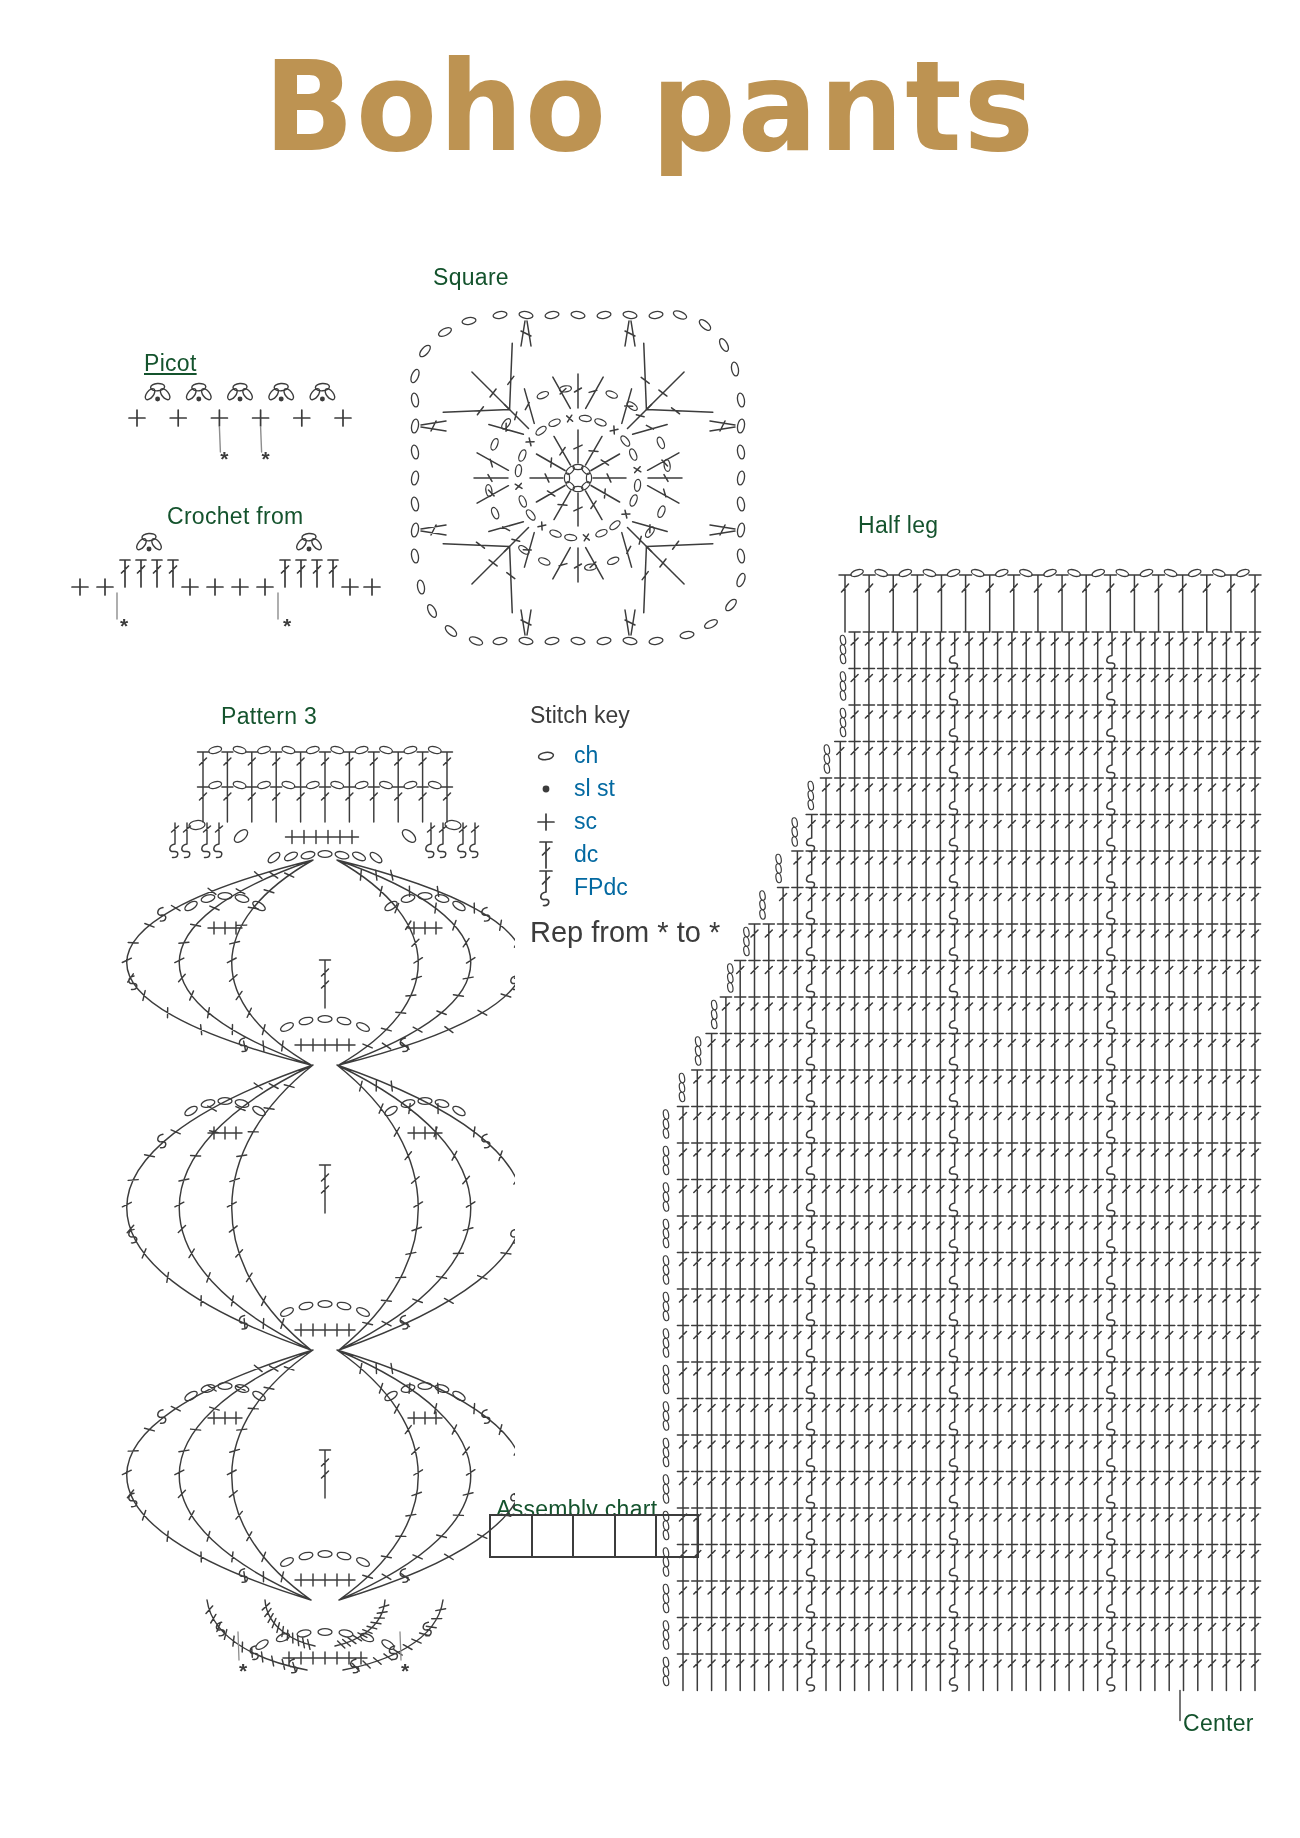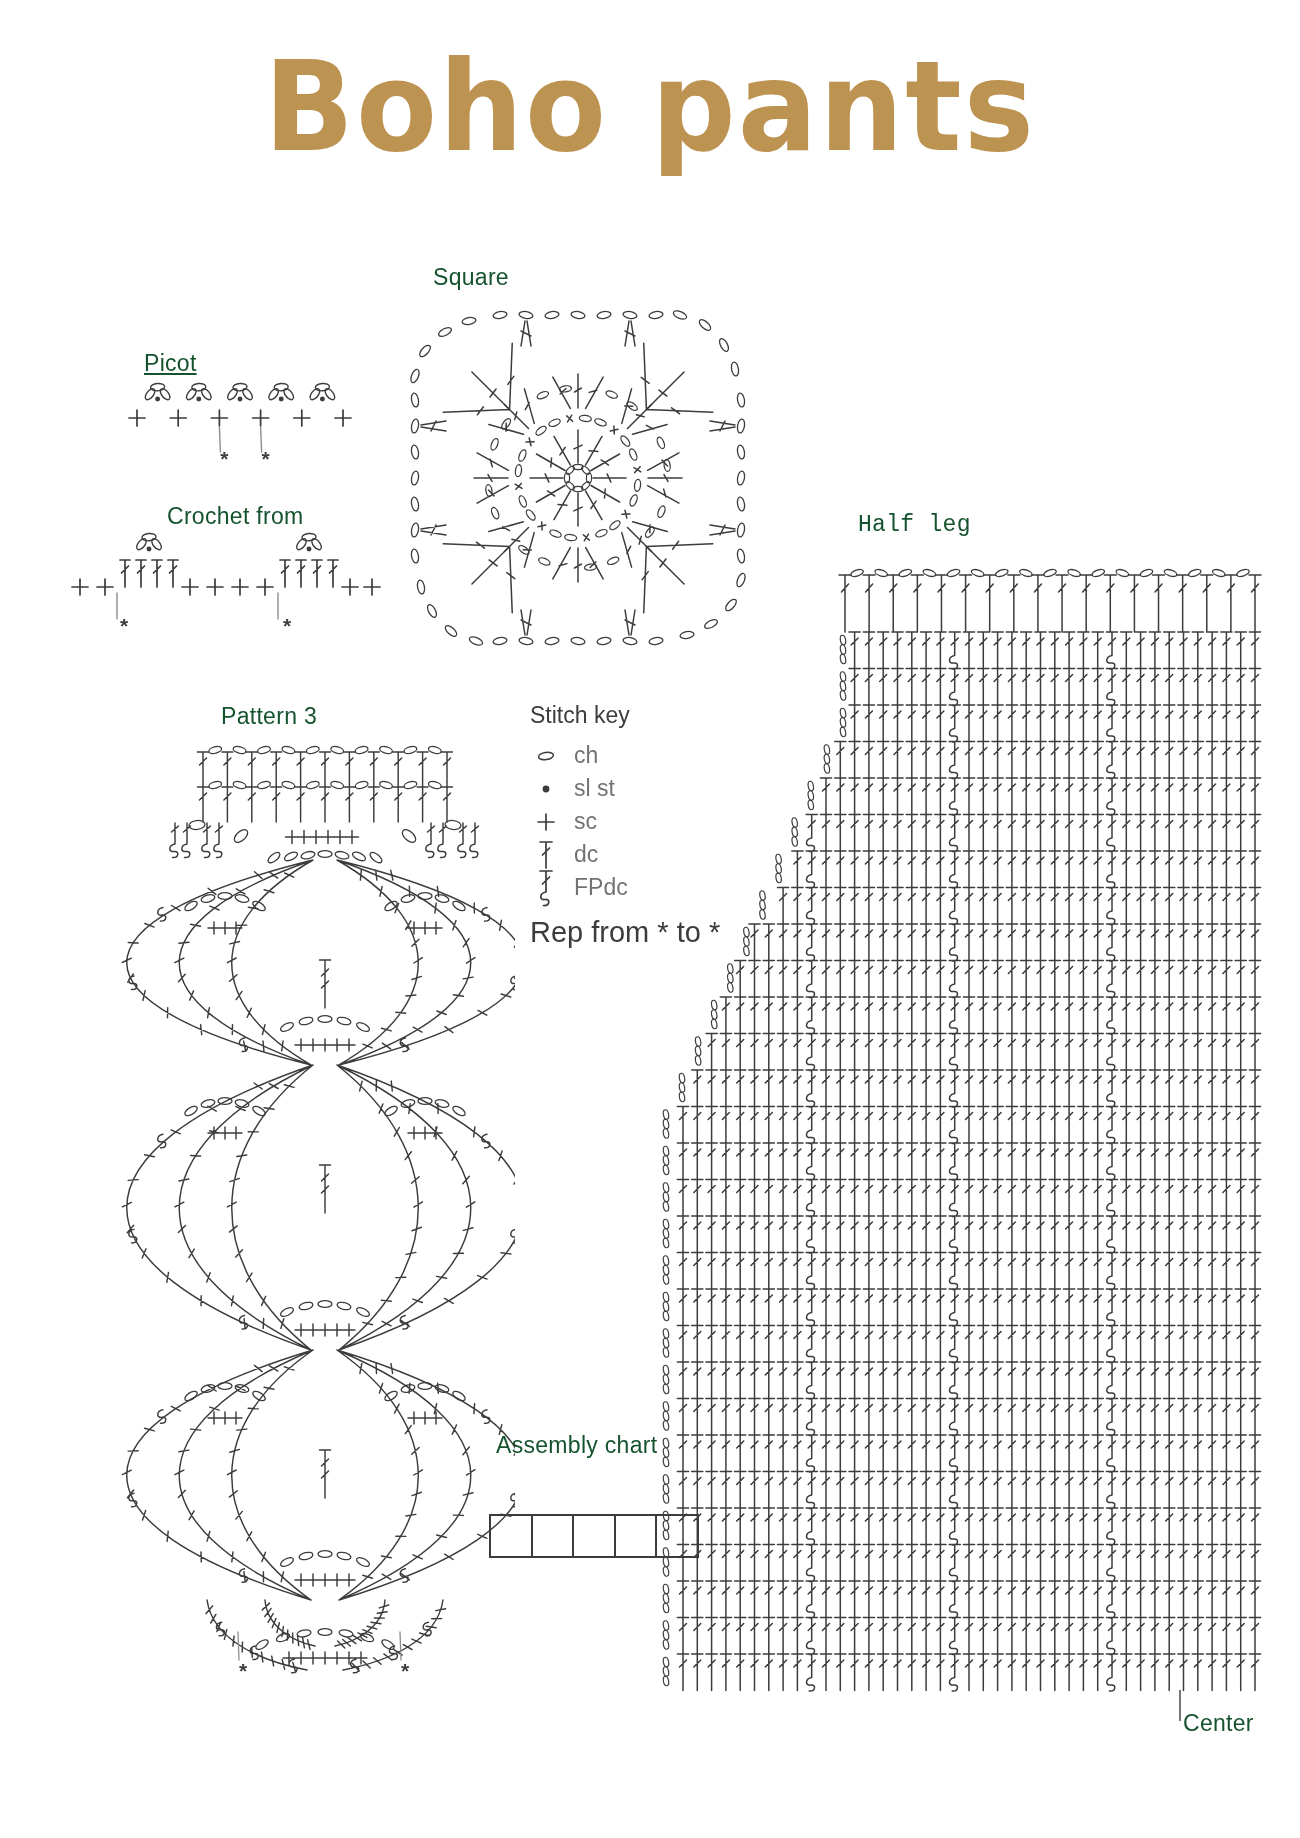--- a/index.html
+++ b/index.html
@@ -6,37 +6,37 @@
   #canvas{position:relative;width:1300px;height:1825px;background:#ffffff;overflow:hidden;
           font-family:"Liberation Sans","DejaVu Sans",sans-serif;}
   .lbl{position:absolute;font-size:23px;color:#14532d;letter-spacing:.3px;white-space:nowrap;}
   .title{position:absolute;left:0;top:38px;width:100%;text-align:center;
          font-family:"DejaVu Sans","Liberation Sans",sans-serif;
          font-size:118px;font-weight:bold;letter-spacing:2px;transform:scaleY(1.06);}
   .keywrap{position:absolute;left:530px;top:702px;width:170px;}
   .keytitle{font-size:23px;color:#3c3c3c;margin-bottom:10px;}
   .keyrow{display:flex;align-items:center;gap:12px;height:33px;}
   .keyrow .sym{width:32px;display:flex;justify-content:center;}
-  .keyrow .kl{font-size:23px;color:#737373;}
+  .keyrow .kl{font-size:23px;color:#0369a1;}
   .repnote{position:absolute;left:530px;top:916px;font-size:29px;color:#3c3c3c;}
   .asmrow{position:absolute;left:489px;top:1514px;display:flex;}
   .asmcell{width:40px;height:40px;border:2.4px solid #3c3c3c;margin-left:-2.4px;background:#fff;}
   .asmcell:first-child{margin-left:0;}
   svg{position:absolute;}
 </style>
 </head>
 <body>
 
 <div id="canvas">
   <div class="title" style="color: rgb(189, 147, 82);">Boho pants</div>
 
   <div class="lbl" style="left:433px;top:264px;">Square</div>
   <div class="lbl" style="left:144px;top:350px;text-decoration:underline;">Picot</div>
   <div class="lbl" style="left:167px;top:503px;">Crochet from</div>
-  <div class="lbl" style="left:858px;top:512px;font-family:Liberation Mono, monospace;">Half leg</div>
+  <div class="lbl" style="left:858px;top:512px;">Half leg</div>
   <div class="lbl" style="left:221px;top:703px;">Pattern 3</div>
 
   <div class="keywrap">
     <div class="keytitle">Stitch key</div>
     <div id="keyitems">
         <div class="keyrow">
           <span class="sym">
             <svg width="30" height="18" viewBox="0 0 30 18" style="position: static;">
               <ellipse cx="15" cy="9" rx="7.5" ry="3.6" transform="rotate(-8 15 9)" fill="none" stroke="#3c3c3c" stroke-width="1.5"></ellipse>
             </svg>
@@ -73,21 +73,21 @@
               <path d="M9 3L21 3M15 3L15 24M11.5 16L18.5 9M15 24C8.5 25 8 32.5 14 31.5C19.5 30.5 19 38 12.5 37.5" fill="none" stroke="#3c3c3c" stroke-width="1.7" stroke-linecap="round"></path>
             </svg>
           </span>
           <span class="kl">FPdc</span>
         </div>
       </div>
   </div>
 
   <div class="repnote">Rep from * to *</div>
 
-  <div class="lbl" style="left:496px;top:1432px;">Assembly chart</div>
+  <div class="lbl" style="left:496px;top:1496px;">Assembly chart</div>
   <div class="asmrow" id="asmrow">
       <div class="asmcell"></div>
       <div class="asmcell"></div>
       <div class="asmcell"></div>
       <div class="asmcell"></div>
       <div class="asmcell"></div>
     </div>
 
   <div class="lbl" style="left:1143px;top:1710px;margin-left:40px;">Center</div>
 <svg viewBox="0 0 250 100" width="250" height="100" style="left: 118px; top: 378px;">

